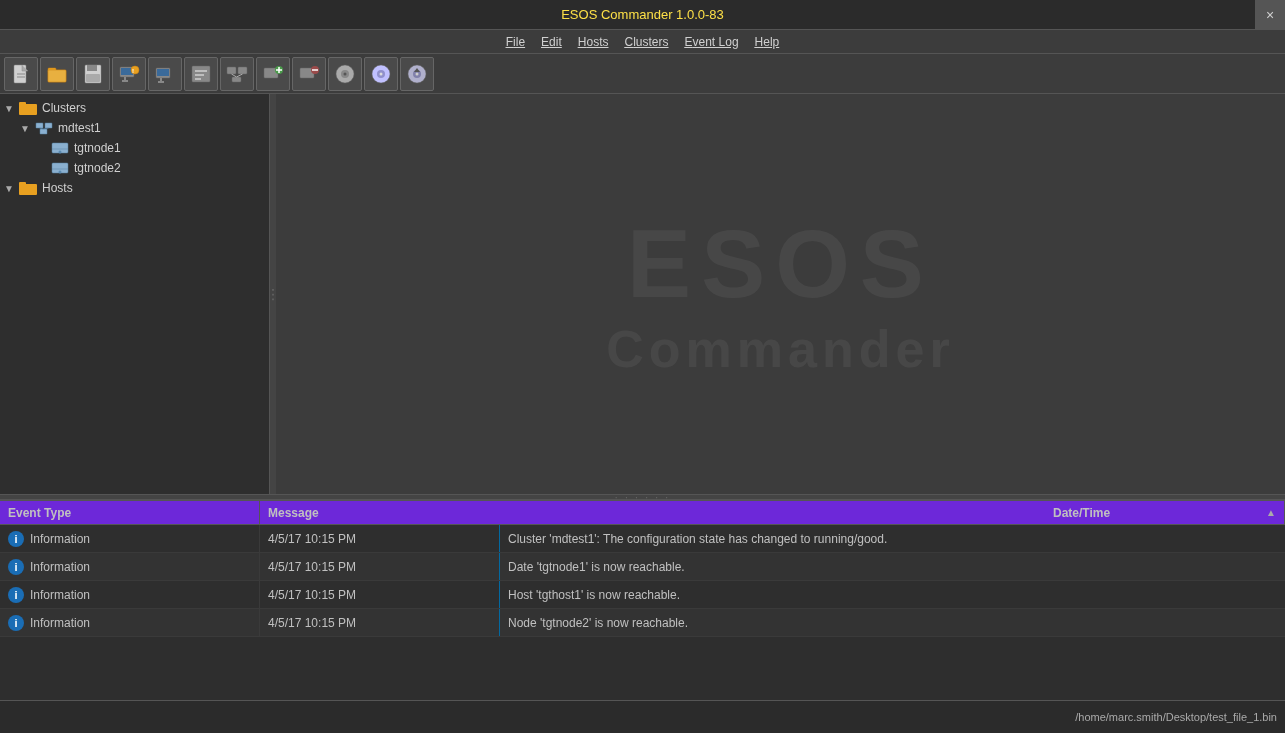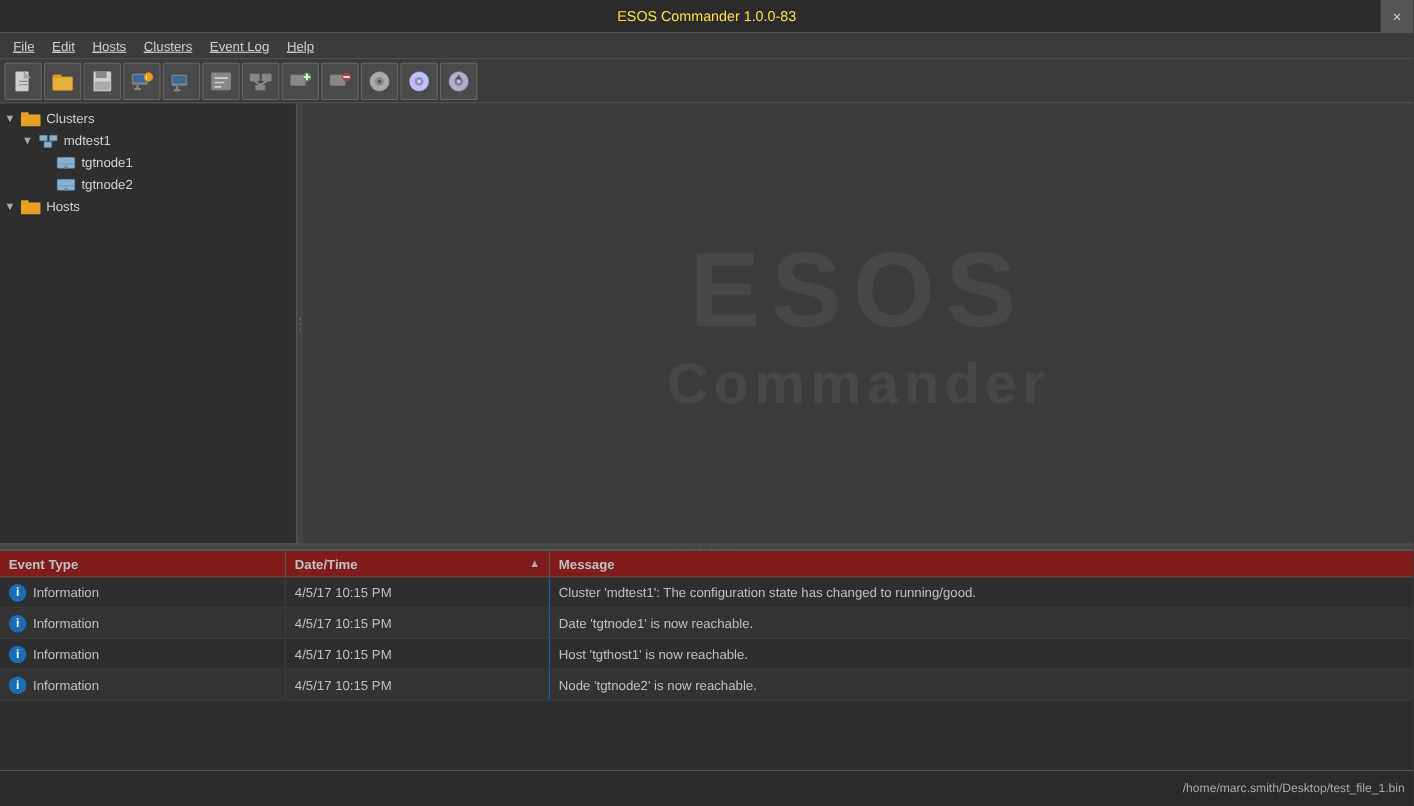--- a/index.html
+++ b/index.html
@@ -46,20 +46,21 @@
     }
 
     
     #menu-bar {
       height: 24px;
       background: #3c3c3c;
       display: flex;
       align-items: center;
       padding: 0 4px;
       border-bottom: 1px solid #555;
+      justify-content: center;
     }
     .menu-item {
       padding: 2px 8px;
       cursor: pointer;
       color: #d0d0d0;
       font-size: 12px;
     }
     .menu-item span { text-decoration: underline; }
 
     
@@ -224,21 +225,21 @@
     
     #event-table {
       flex: 1;
       overflow-y: auto;
       display: flex;
       flex-direction: column;
     }
 
     .table-header {
       display: flex;
-      background: #7f1d1d;
+      background: #6d28d9;
       border-bottom: 1px solid #555;
       height: 24px;
       align-items: flex-end;
       flex-shrink: 0;
     }
     .th {
       padding: 0 8px;
       font-size: 12px;
       color: #c0c0c0;
       font-weight: bold;
@@ -516,26 +517,26 @@
 
   <div id="v-resize"></div>
 
   <div id="bottom-panel">
     <div id="event-table">
 
       <div class="table-header">
         <div class="th th-event-type">
           <span>Event Type</span>
         </div>
+        <div class="th th-message">
+          <span>Message</span>
+        </div>
         <div class="th th-datetime">
           <span>Date/Time</span>
           <span class="sort-arrow">▲</span>
-        </div>
-        <div class="th th-message">
-          <span>Message</span>
         </div>
       </div>
 
       <div class="table-body">
 
         <div class="table-row">
           <div class="td td-event-type">
             <div class="info-icon">
               <span>i</span>
             </div>

